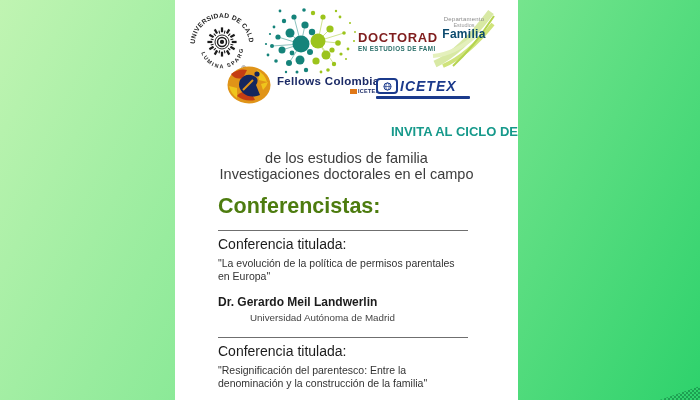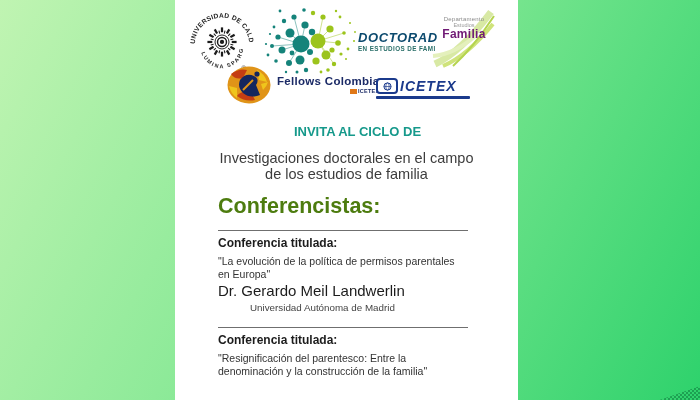--- a/index.html
+++ b/index.html
@@ -9,49 +9,49 @@
     font-family:"Liberation Sans",sans-serif;
   }
   .poster{
     position:absolute;left:175px;top:0;width:343px;height:400px;background:#ffffff;
   }
   
   .logo-band{position:relative;height:112px;}
   .seal{position:absolute;left:12px;top:6px;}
   .splatter{position:absolute;left:86px;top:4px;}
   .doctorado{position:absolute;left:183px;top:31px;line-height:1;}
-  .doctorado .big{font-size:13px;font-weight:bold;color:#0c4a6e;letter-spacing:.6px;display:block;font-style:italic;}
+  .doctorado .big{font-size:13px;font-weight:bold;color:#7f1d1d;letter-spacing:.6px;display:block;}
   .doctorado .small{font-size:6.3px;font-weight:bold;color:#2a6f69;letter-spacing:.4px;display:block;margin-top:2px;}
   .dept-logo{position:absolute;left:256px;top:6px;width:66px;height:62px;}
   .dept-logo svg{position:absolute;left:0;top:0;}
   .dept-text{position:absolute;left:2px;top:10px;width:62px;text-align:center;line-height:1;}
   .dept-text .l1{display:block;font-size:6px;color:#8a8a8a;letter-spacing:.2px;}
   .dept-text .l2{display:block;font-size:5.5px;color:#9a9a9a;margin-top:1px;}
-  .dept-text .l3{display:block;font-size:12px;font-weight:bold;color:#701a75;margin-top:-1px;letter-spacing:.3px;}
+  .dept-text .l3{display:block;font-size:12px;font-weight:bold;color:#0c4a6e;margin-top:-1px;letter-spacing:.3px;}
   .fellows{position:absolute;left:52px;top:66px;display:flex;align-items:center;}
   .fellows-text{margin-left:6px;line-height:1;}
   .fellows-label{font-size:11.5px;font-weight:bold;color:#1b2a66;letter-spacing:.3px;display:block;}
   .fellows-tag{display:flex;justify-content:flex-end;align-items:center;margin-top:2px;}
   .fellows-tag .chip{width:7px;height:5px;background:#e07818;margin-right:1px;}
   .fellows-tag .txt{font-size:5.5px;font-weight:bold;color:#1b2a66;letter-spacing:.3px;}
   .icetex{position:absolute;left:201px;top:78px;width:94px;}
   .icetex-row{display:flex;align-items:center;}
   .icetex-box{width:18px;height:12px;border:2px solid #1b3a8c;border-radius:4px;display:flex;align-items:center;justify-content:center;margin-right:2px;background:#fff;}
   .icetex-label{font-size:14px;font-weight:bold;font-style:italic;color:#1b3a8c;letter-spacing:1px;}
   .icetex-bar{height:3.5px;background:#1b3a8c;margin-top:1.5px;border-radius:1px;}
   
-  .invita{margin-top:13px;text-align:center;color:#16998b;font-weight:bold;font-size:13px;line-height:14px;padding-left:22px;}
+  .invita{margin-top:13px;text-align:right;color:#16998b;font-weight:bold;font-size:13px;line-height:14px;padding-left:22px;}
   .subtitle{margin-top:12px;text-align:center;color:#3c3c3c;font-size:14.5px;line-height:15.5px;}
   .speakers-heading{margin:12px 0 0 43px;color:#4d7c0f;font-weight:bold;font-size:21.5px;}
   .section{margin:0 50px 0 43px;}
   .rule{border:none;border-top:1px solid #6f6f6f;margin:0;}
   .sec1 .rule{margin-top:11px;}
-  .sec-heading{font-size:12px;font-weight:bold;color:#1c1c1c;margin-top:5px;}
+  .sec-heading{font-size:14px;font-weight:normal;color:#1c1c1c;margin-top:5px;}
   .sec-title{font-size:10.5px;color:#333;margin-top:5px;line-height:12.5px;}
-  .sec-speaker{font-size:15px;font-weight:normal;color:#1c1c1c;margin-top:2px;}
+  .sec-speaker{font-size:12px;font-weight:bold;color:#1c1c1c;margin-top:13px;}
   .sec-institution{font-size:9.8px;color:#444;margin-top:3px;margin-left:32px;}
   .sec2 .rule{margin-top:14px;}
   
   .corner-dots{
     position:absolute;right:0;bottom:0;width:54px;height:14px;
     background:repeating-conic-gradient(rgba(10,110,55,.5) 0% 25%,transparent 0% 50%) 0 0/4px 4px;
     clip-path:polygon(25% 100%,100% 0,100% 100%,0 100%);
   }
 </style>
 </head>
@@ -228,22 +228,22 @@
       </div>
       <div class="icetex-bar"></div>
     </div>
   </div>
 
   <div class="invita">
     <div>INVITA AL CICLO DE</div>
   </div>
 
   <div class="subtitle">
+    <div>de los estudios de familia</div>
     <div>Investigaciones doctorales en el campo</div>
-    <div>de los estudios de familia</div>
   </div>
 
   <div class="speakers-heading">Conferencistas:</div>
 
   <div class="section sec1">
     <hr class="rule">
     <div class="sec-heading">Conferencia titulada:</div>
     <div class="sec-title">"La evolución de la política de permisos parentales en Europa"</div>
     <div class="sec-speaker">Dr. Gerardo Meil Landwerlin</div>
     <div class="sec-institution">Universidad Autónoma de Madrid</div>

